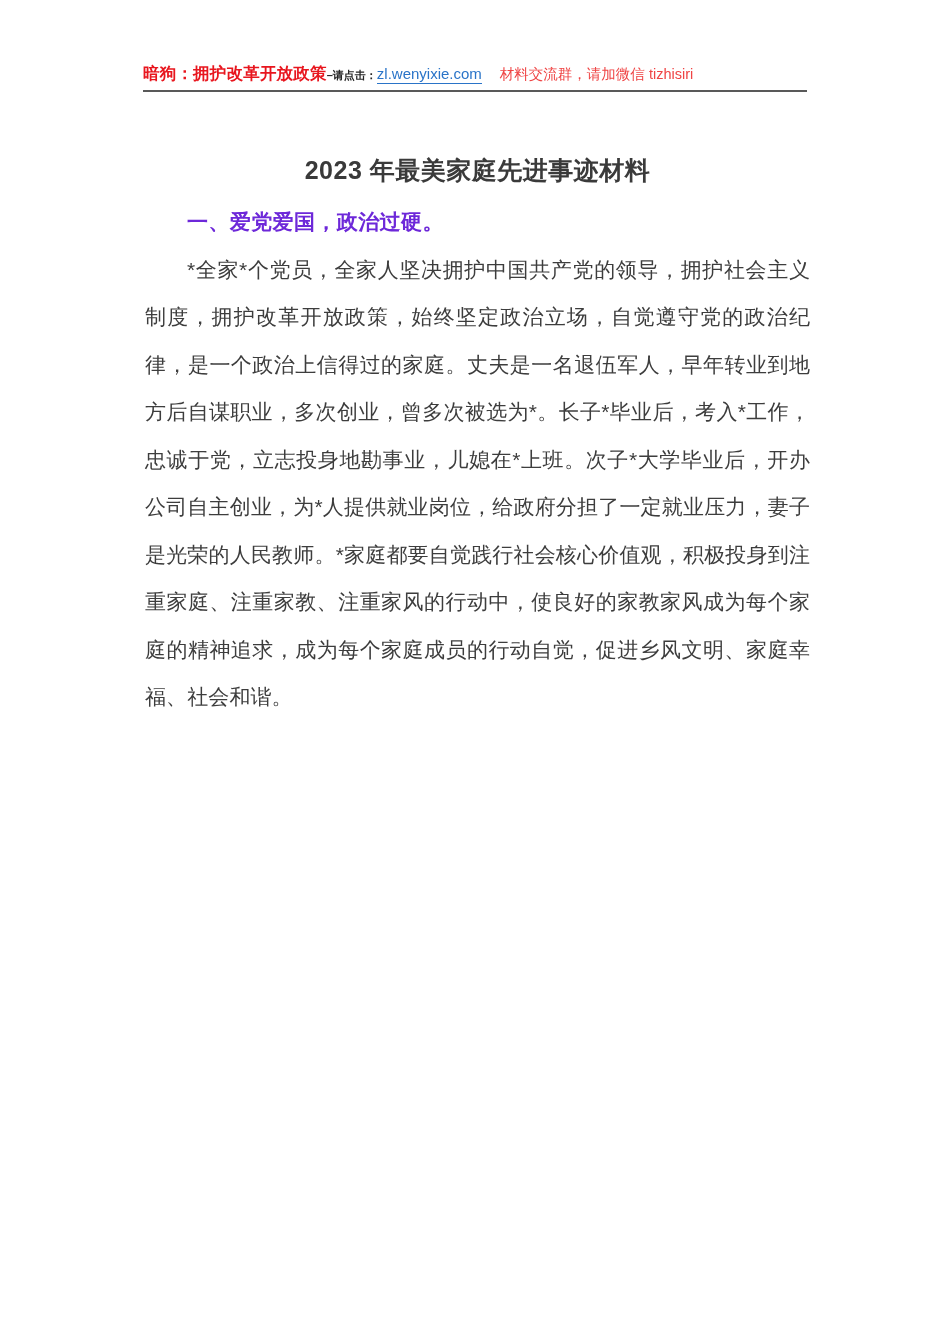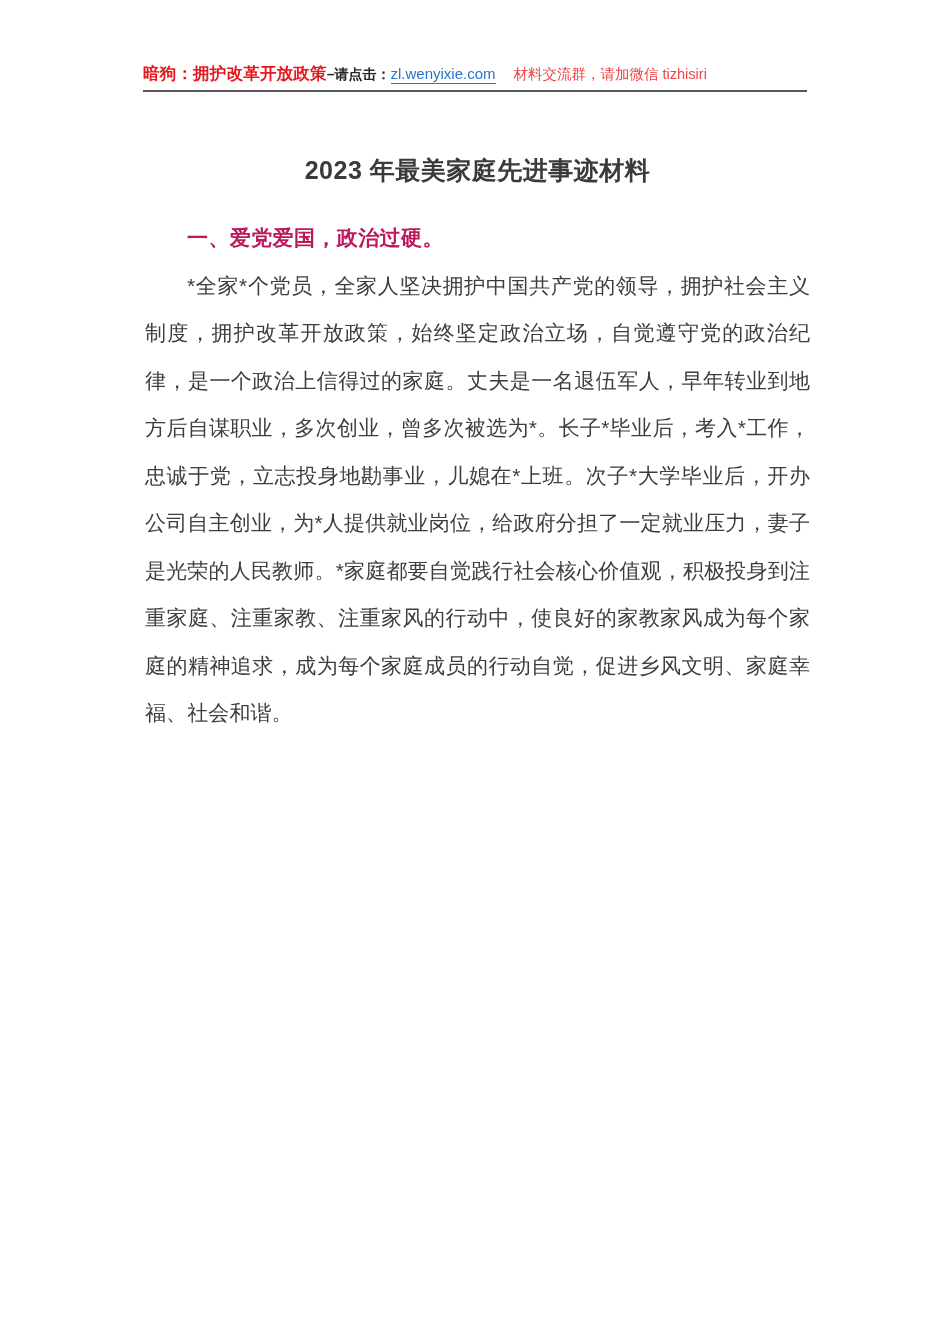--- a/index.html
+++ b/index.html
@@ -39,21 +39,21 @@
   }
   .promo-brand {
     color: #e8161e;
     font-weight: bold;
     font-size: 16.5px;
     letter-spacing: 0.2px;
   }
   .promo-click {
     color: #262626;
     font-weight: bold;
-    font-size: 14px;
+    font-size: 11px;
   }
   .promo-link {
     color: #2a74c8;
     font-size: 15px;
     text-decoration: none;
     border-bottom: 1px solid #2a74c8;
     padding-bottom: 1px;
   }
   .promo-gap { display: inline-block; width: 18px; }
   .promo-tail {
@@ -76,39 +76,39 @@
     top: 148px;
     width: 665px;
   }
 
   .doc-title {
     font-size: 25px;
     font-weight: bold;
     color: #3a3a3a;
     text-align: center;
     line-height: 44px;
-    margin: 0 0 22px 0;
+    margin: 0 0 6px 0;
     letter-spacing: 0.5px;
   }
 
   .para {
     font-size: 21px;
     line-height: 47.5px;
     color: #3d3d3d;
     margin: 0;
     text-align: justify;
     text-justify: inter-ideograph;
     text-indent: 2em;
     letter-spacing: 0.1px;
   }
 
   .heading {
     font-size: 21px;
     line-height: 47.5px;
-    color: #be185d;
+    color: #6d28d9;
     font-weight: bold;
     margin: 0;
     text-indent: 2em;
     letter-spacing: 0.4px;
   }
 </style>
 </head>
 <body>
 
 <div class="page">

